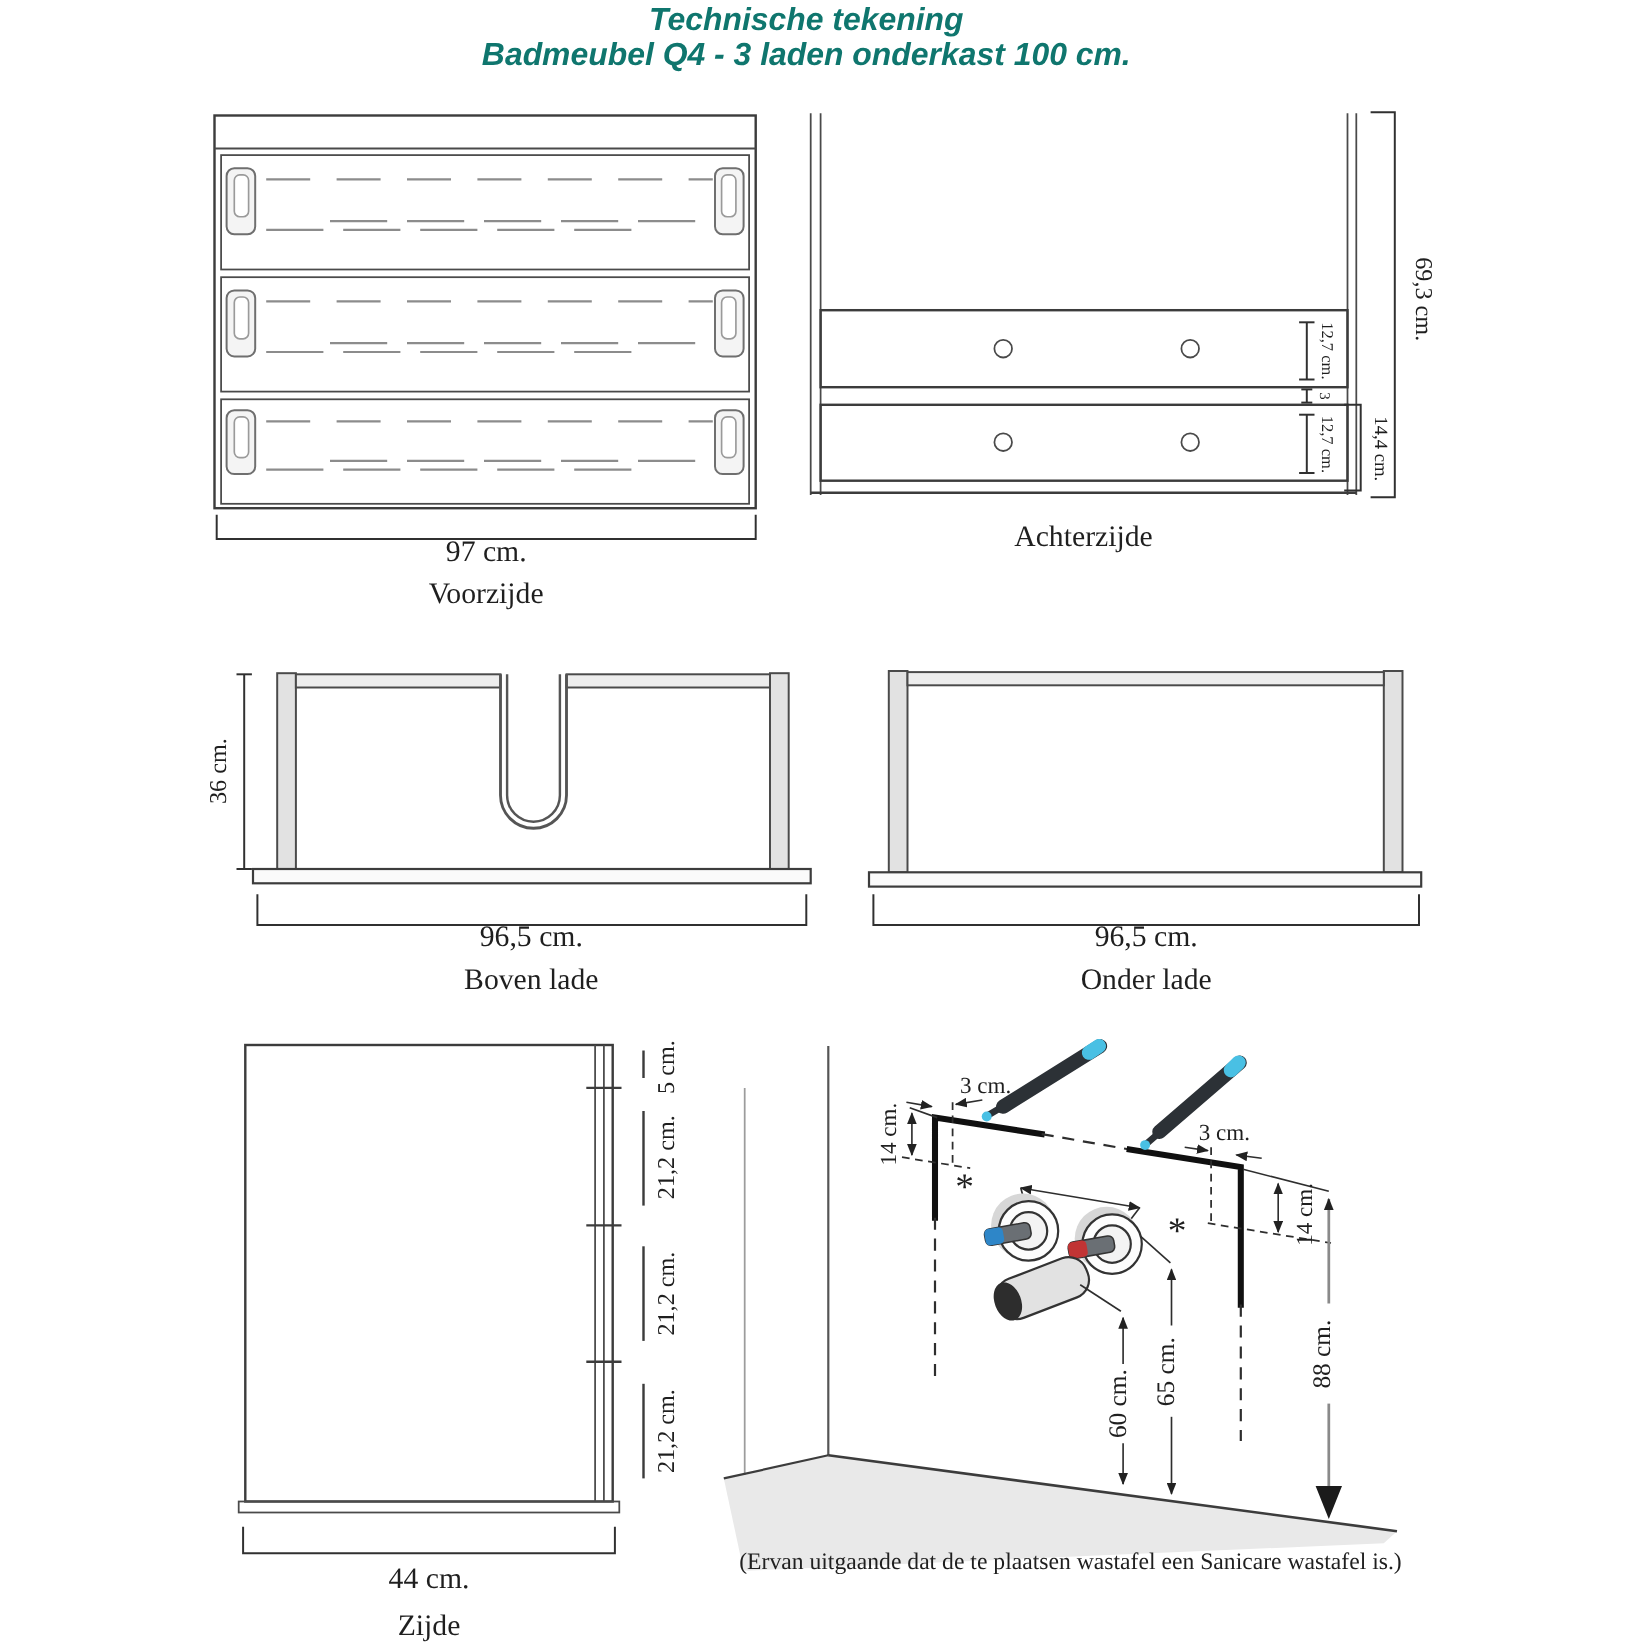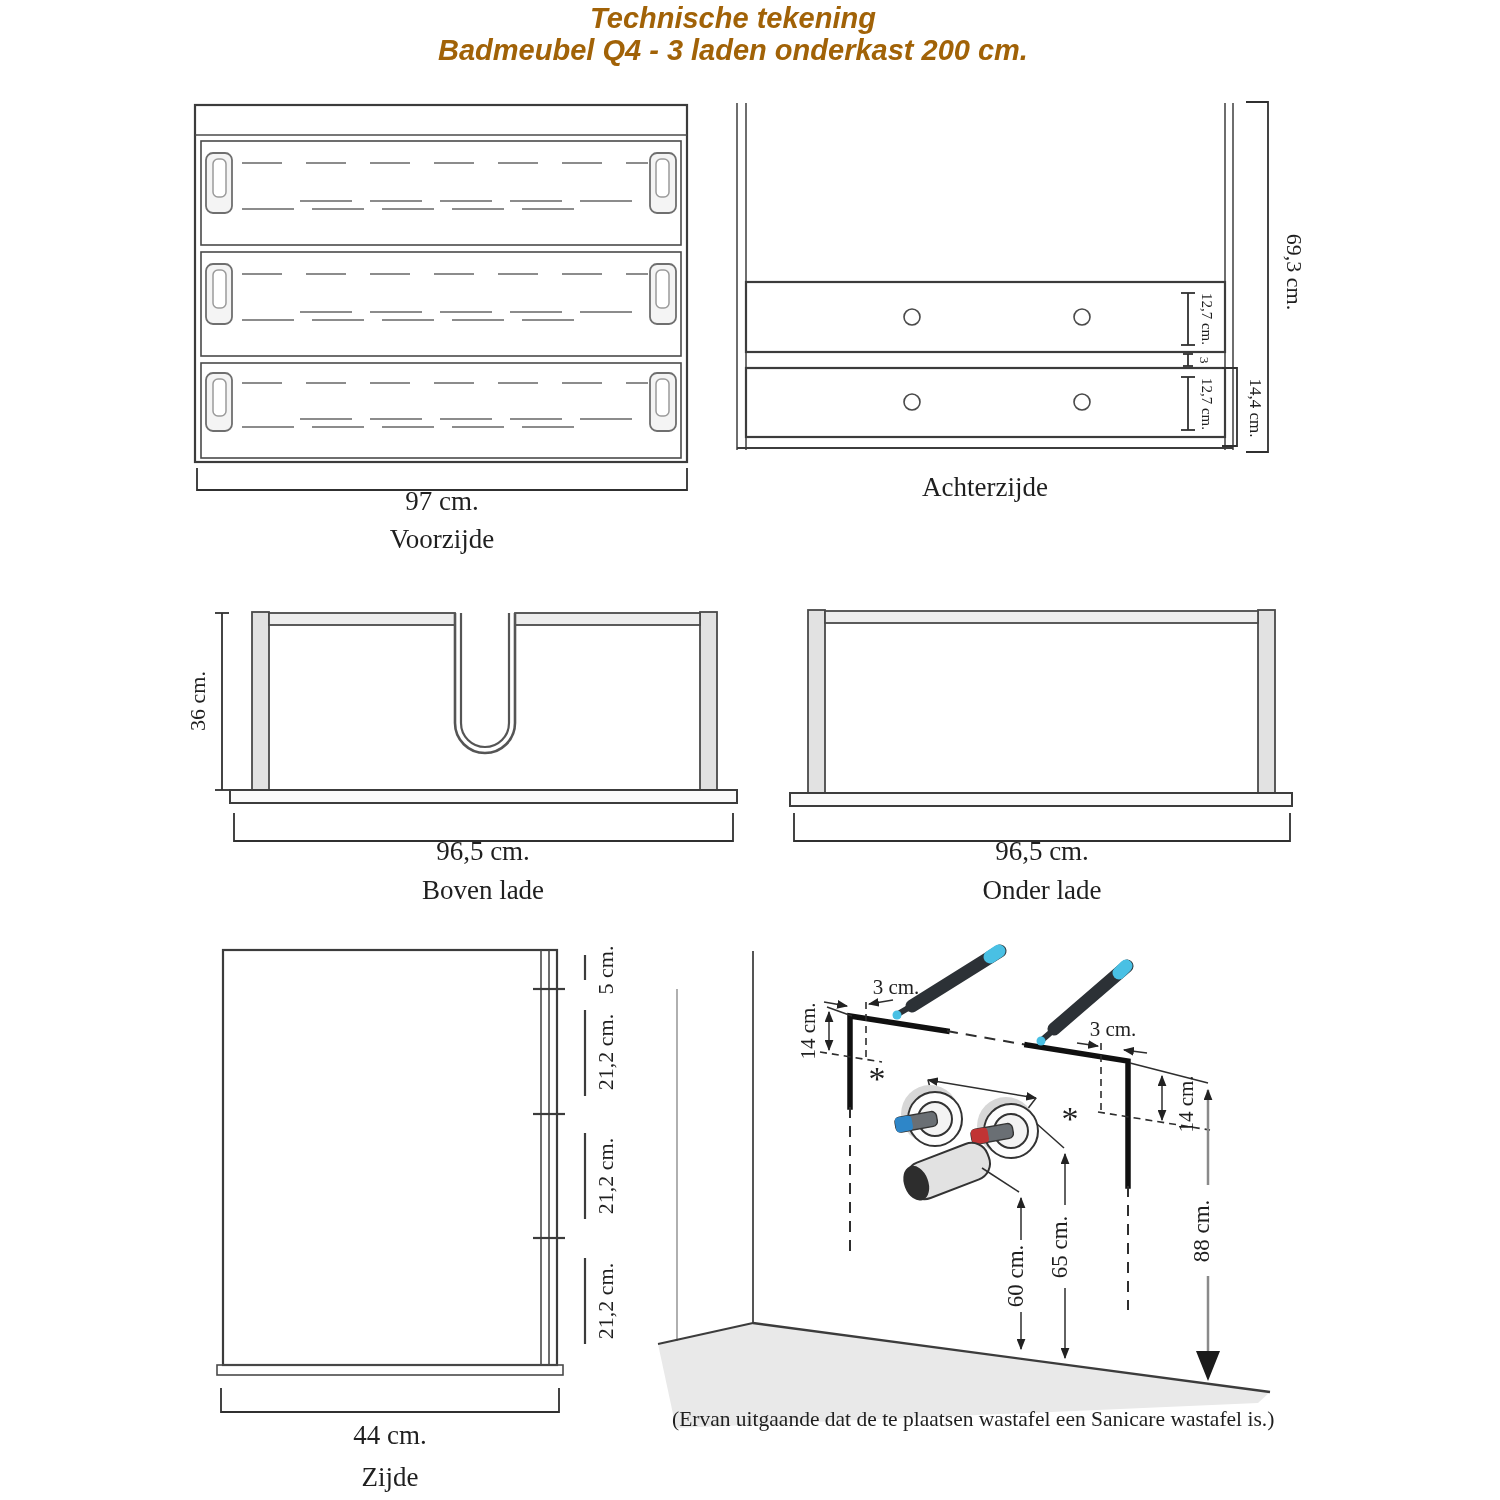--- a/index.html
+++ b/index.html
@@ -1,20 +1,20 @@
 <!DOCTYPE html>
 <html><head>
 <meta charset="utf-8">
 <style>
   html,body{margin:0;padding:0;background:#ffffff;}
   .page{position:relative;width:1500px;height:1500px;background:#ffffff;overflow:hidden;
         font-family:"Liberation Serif", serif;color:#1f1f1f;}
   .titleblock{position:absolute;top:2px;left:0;width:1466px;text-align:center;
         font-family:"Liberation Sans", sans-serif;font-weight:bold;font-style:italic;
-        color:#a16207;line-height:1.12;}
+        color:#0f766e;line-height:1.12;}
   .titleblock .t1{font-size:29px;}
   .titleblock .t2{font-size:29px;}
   svg text{font-family:"Liberation Serif", serif;fill:#1f1f1f;}
   .ol{fill:none;stroke:#3c3c3c;stroke-width:2.2;}
   .thin{fill:none;stroke:#4a4a4a;stroke-width:1.6;}
   .dim{fill:none;stroke:#303030;stroke-width:1.8;}
   .dash{fill:none;stroke:#8c8c8c;stroke-width:2;}
   .brk{fill:#f4f4f4;stroke:#6f6f6f;stroke-width:1.8;}
   .brk2{fill:#ffffff;stroke:#9a9a9a;stroke-width:1.5;}
   .wall{fill:#e2e2e2;stroke:#4a4a4a;stroke-width:1.8;}
@@ -25,21 +25,21 @@
   .idash2{fill:none;stroke:#2e2e2e;stroke-width:1.6;stroke-dasharray:7 5;}
   .iline{fill:none;stroke:#2e2e2e;stroke-width:1.5;}
 </style>
 </head>
 <body>
 
 <div class="page">
 
   <div class="titleblock">
     <div class="t1">Technische tekening</div>
-    <div class="t2">Badmeubel Q4 - 3 laden onderkast 200 cm.</div>
+    <div class="t2">Badmeubel Q4 - 3 laden onderkast 100 cm.</div>
   </div>
 
   <svg width="1500" height="1500" viewBox="0 0 1500 1500">
     <defs>
       <marker id="arr" viewBox="0 0 10 8" markerWidth="11" markerHeight="9" refX="9" refY="4" orient="auto-start-reverse" markerUnits="userSpaceOnUse">
         <path d="M0,0 L10,4 L0,8 Z" fill="#222"></path>
       </marker>
     </defs>
 
     <g>

